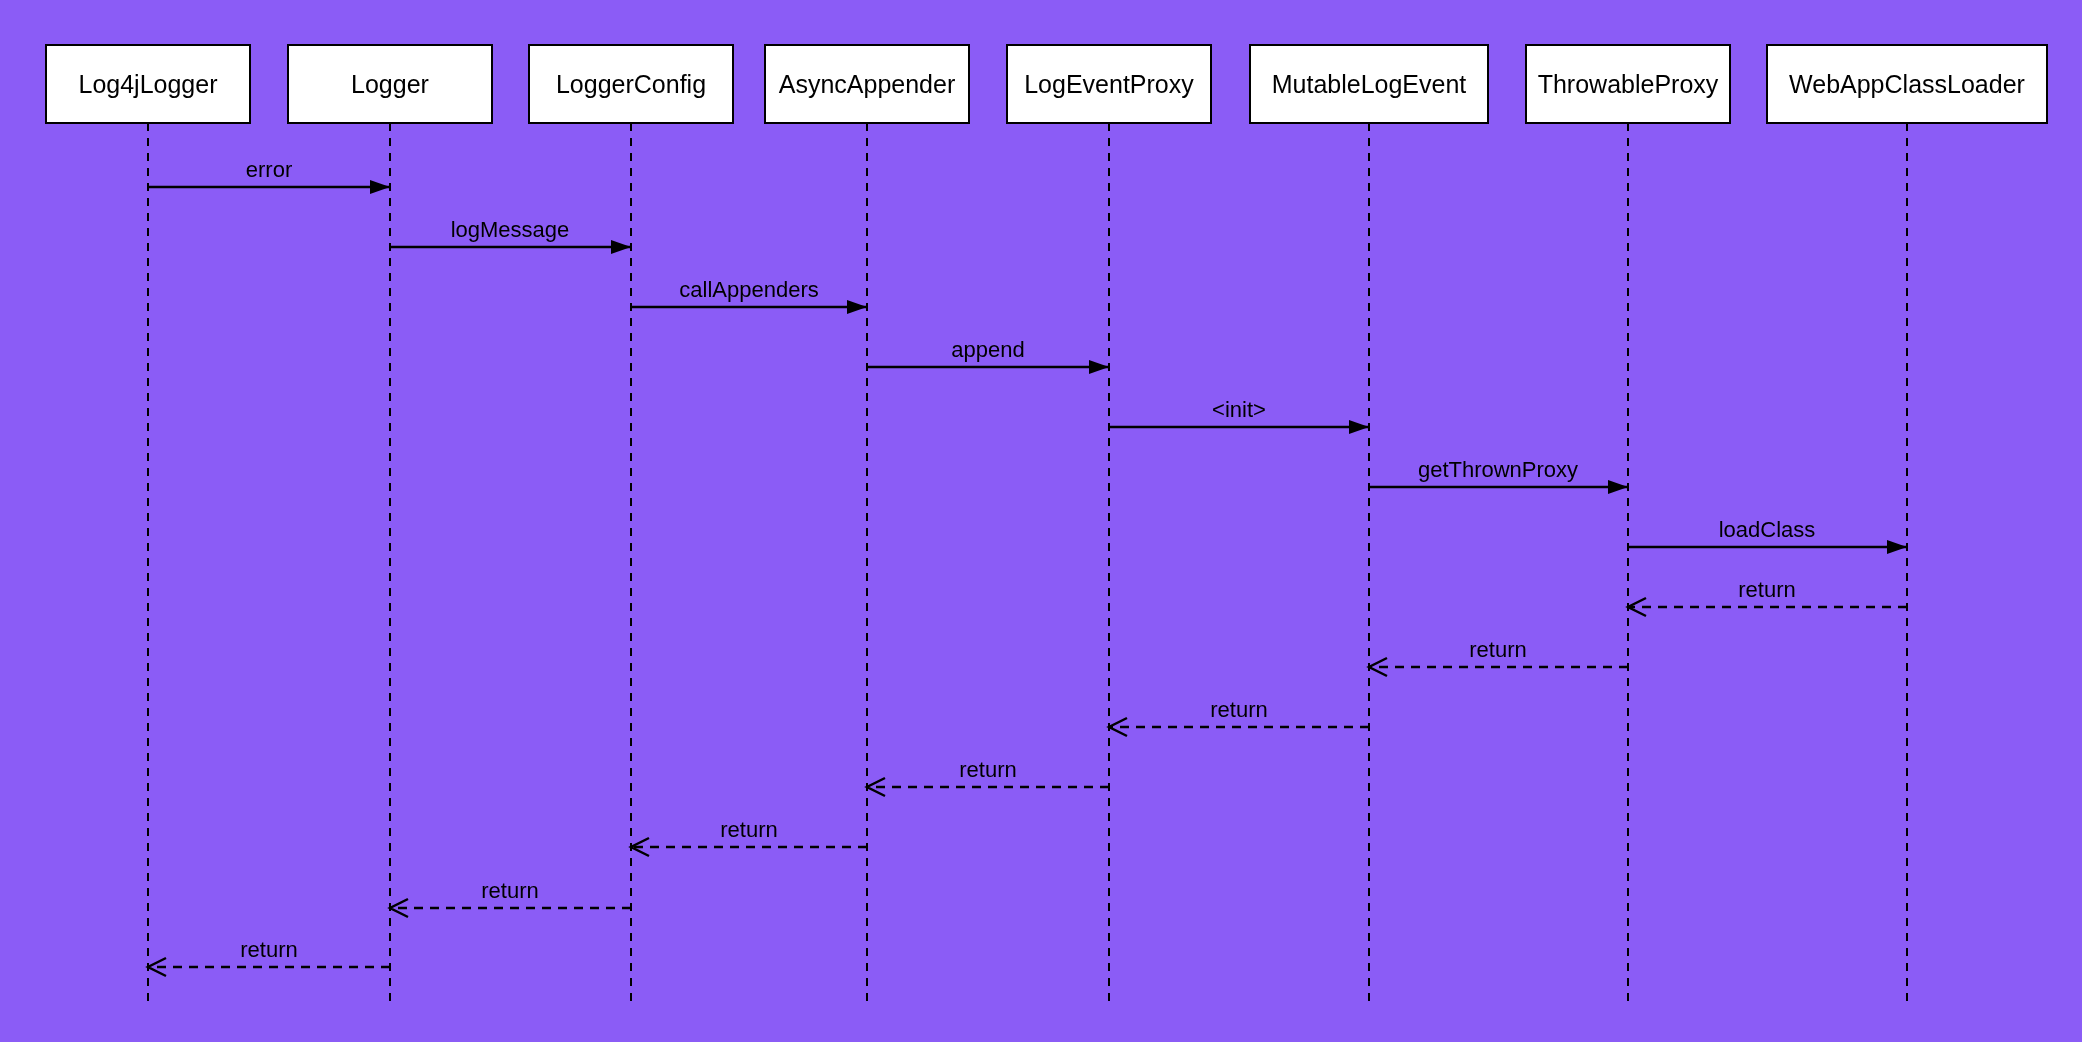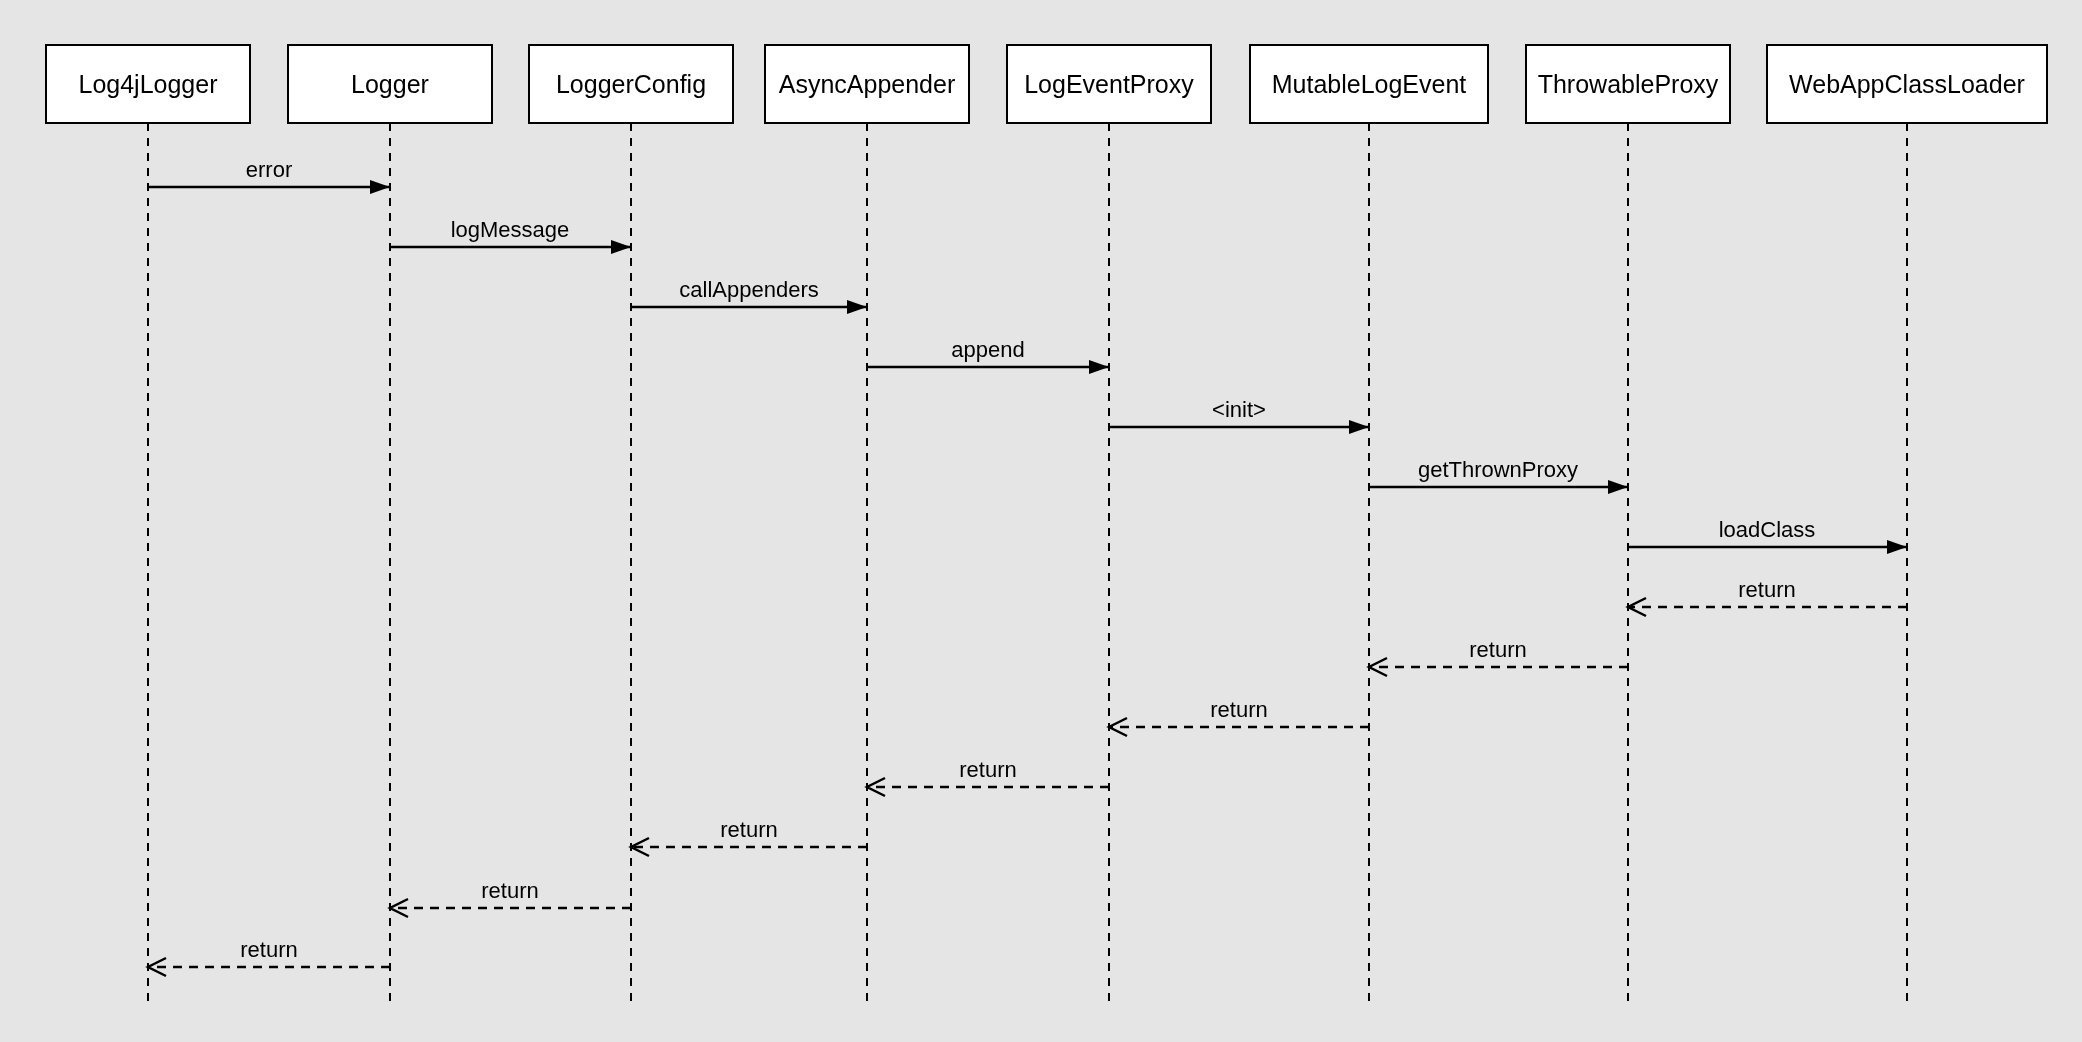--- a/index.html
+++ b/index.html
@@ -7,21 +7,21 @@
     padding: 0;
     background: #ffffff;
     width: 2082px;
     height: 1042px;
     overflow: hidden;
   }
   .canvas {
     position: relative;
     width: 2082px;
     height: 1042px;
-    background: #e5e5e5;
+    background: #8b5cf6;
   }
   svg text {
     font-family: "Liberation Sans", sans-serif;
     fill: #000000;
   }
   .participant-box {
     fill: #ffffff;
     stroke: #000000;
     stroke-width: 2;
   }

